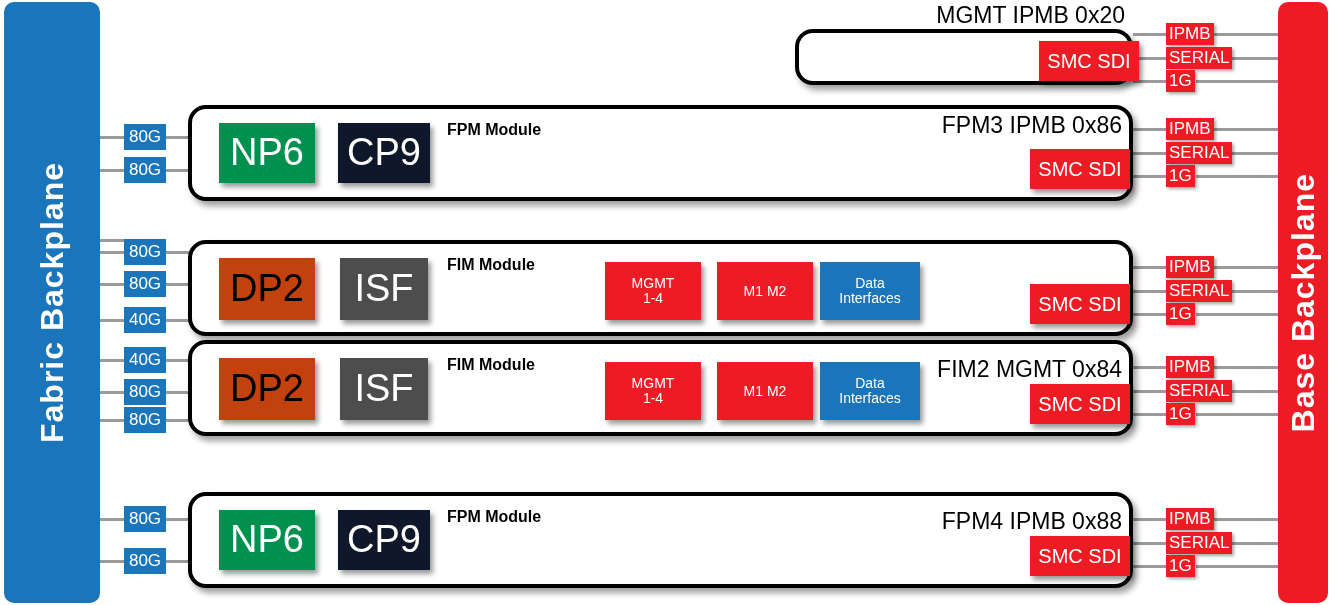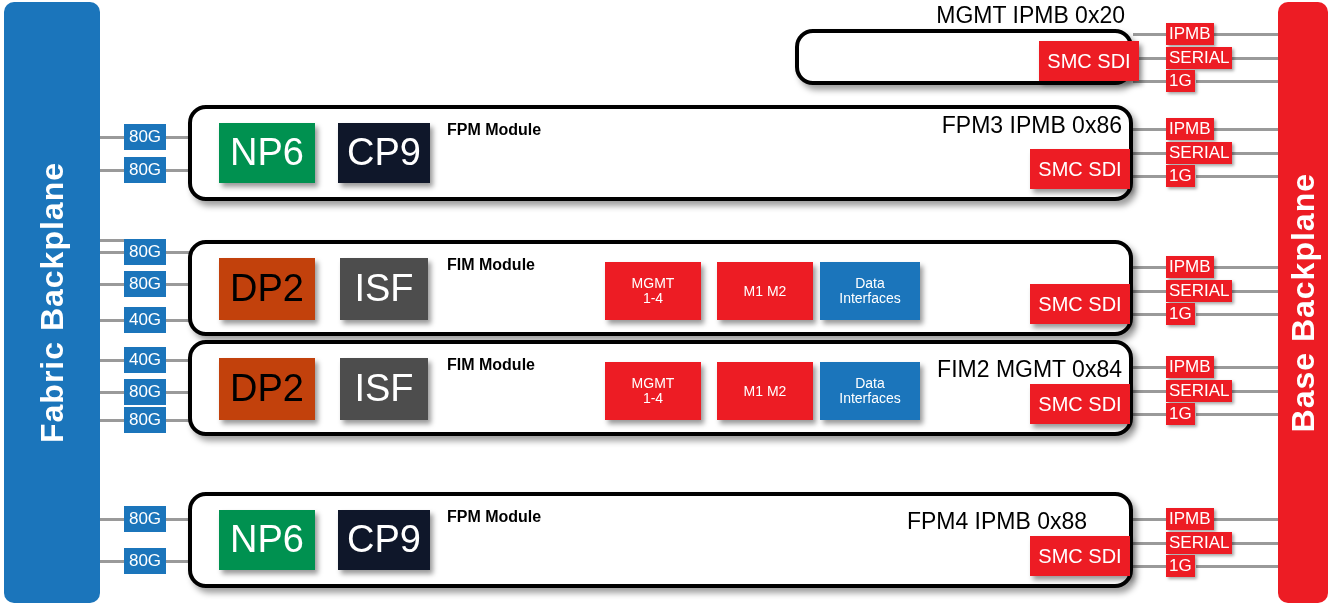--- a/index.html
+++ b/index.html
@@ -186,21 +186,21 @@
       <div>Interfaces</div>
     </div>
     <div class="ipmb-label" style="left:690px;top:12px;width:240px;">FIM2 MGMT 0x84</div>
     <div class="chip smc chip-red" style="left:830px;top:40px;width:100px;height:40px;">SMC SDI</div>
   </div>
 
   <div class="module" style="left:188px;top:492px;width:945px;height:96px;">
     <div class="chip big chip-green" style="left:27px;top:14px;width:96px;height:60px;">NP6</div>
     <div class="chip big chip-purple" style="left:146px;top:14px;width:92px;height:60px;">CP9</div>
     <div class="mod-name" style="left:255px;top:12px;">FPM Module</div>
-    <div class="ipmb-label" style="left:680px;top:12px;width:250px;text-align:center;">FPM4 IPMB 0x88</div>
+    <div class="ipmb-label" style="left:680px;top:12px;width:250px;">FPM4 IPMB 0x88</div>
     <div class="chip smc chip-red" style="left:830px;top:40px;width:100px;height:40px;">SMC SDI</div>
   </div>
 
   <div class="basetag" style="left:1166px;top:23px;">IPMB</div>
   <div class="basetag" style="left:1166px;top:47px;">SERIAL</div>
   <div class="basetag" style="left:1166px;top:70px;">1G</div>
 
   <div class="basetag" style="left:1166px;top:118px;">IPMB</div>
   <div class="basetag" style="left:1166px;top:142px;">SERIAL</div>
   <div class="basetag" style="left:1166px;top:165px;">1G</div>

